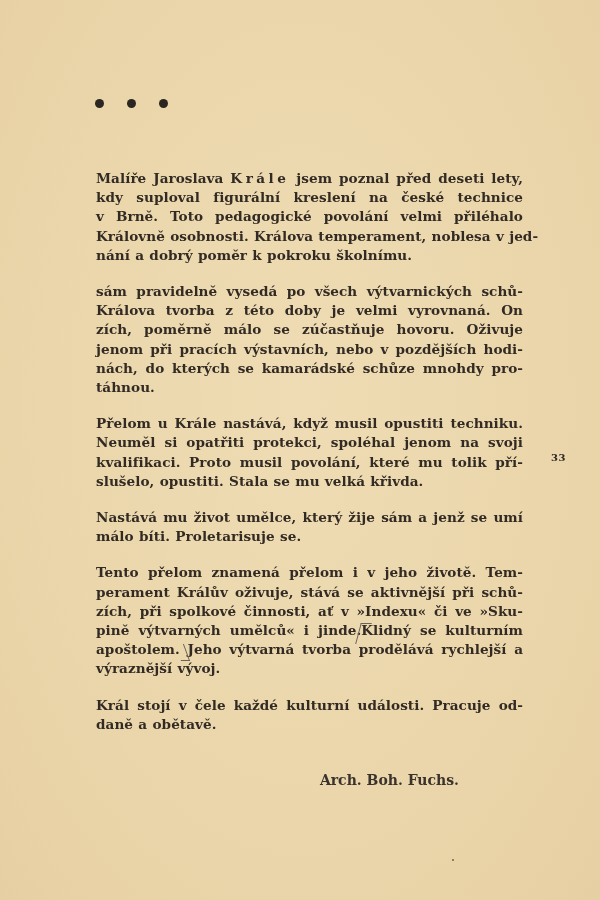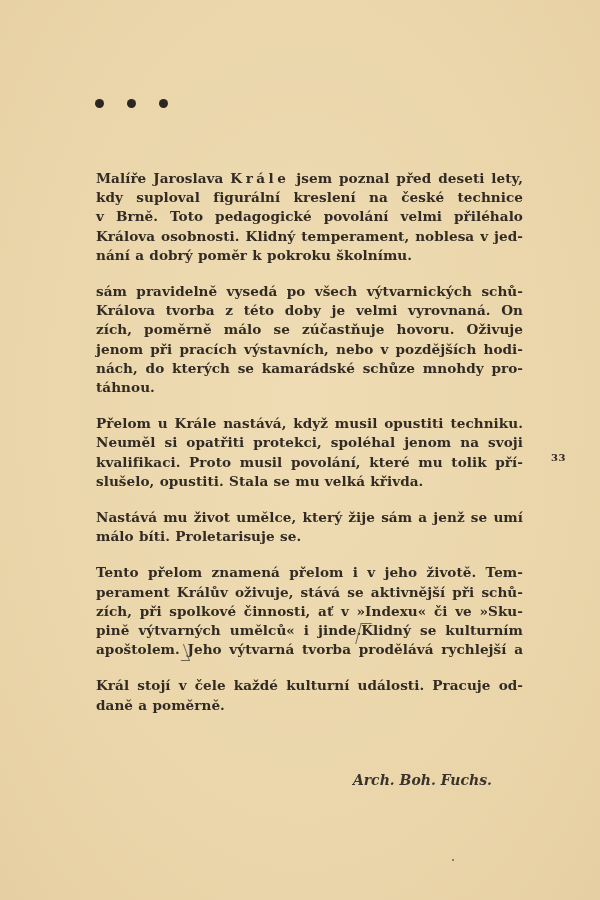--- a/index.html
+++ b/index.html
@@ -79,24 +79,23 @@
       content: "";
       position: absolute;
       left: -2px; top: -10px;
       width: 8px; height: 16px;
       border-right: 1px solid #6b6358;
       border-bottom: 1px solid #6b6358;
       transform: skewX(20deg);
     }
     .signature {
       position: absolute;
-      right: 61px;
+      right: 94px;
       top: 772px;
       font-size: 14px;
-      font-style: italic;
       font-weight: bold;
       color: #3a332c;
     }
     .page-number {
       position: absolute;
       left: 551px;
       top: 452px;
       font-size: 10px;
       font-weight: bold;
       color: #2d2823;
@@ -120,21 +119,21 @@
     <span class="dot"></span>
     <span class="dot"></span>
   </div>
 
   <div class="text-block">
 
     <p class="para">
       <span class="line"><span>Malíře Jaroslava </span><span class="spaced">Krále</span><span> jsem poznal před deseti lety,</span></span>
       <span class="line">kdy suploval figurální kreslení na české technice</span>
       <span class="line">v Brně. Toto pedagogické povolání velmi přiléhalo</span>
-      <span class="line">Králova osobnosti. Klidný temperament, noblesa v jed-</span>
+      <span class="line">Královně osobnosti. Králova temperament, noblesa v jed-</span>
       <span class="line last">nání a dobrý poměr k pokroku školnímu.</span>
     </p>
 
     <p class="para">
       <span class="line">sám pravidelně vysedá po všech výtvarnických schů-</span>
       <span class="line">Králova tvorba z této doby je velmi vyrovnaná. On</span>
       <span class="line">zích, poměrně málo se zúčastňuje hovoru. Oživuje</span>
       <span class="line">jenom při pracích výstavních, nebo v pozdějších hodi-</span>
       <span class="line">nách, do kterých se kamarádské schůze mnohdy pro-</span>
       <span class="line last">táhnou.</span>
@@ -151,25 +150,26 @@
       <span class="line">Nastává mu život umělce, který žije sám a jenž se umí</span>
       <span class="line last">málo bíti. Proletarisuje se.</span>
     </p>
 
     <p class="para">
       <span class="line">Tento přelom znamená přelom i v jeho životě. Tem-</span>
       <span class="line">perament Králův oživuje, stává se aktivnější při schů-</span>
       <span class="line">zích, při spolkové činnosti, ať v »Indexu« či ve »Sku-</span>
       <span class="line"><span>pině výtvarných umělců« i jinde.</span><span class="pencil-open"></span><span>Klidný se kulturním</span></span>
       <span class="line"><span>apoštolem.</span><span class="pencil-close"></span><span> Jeho výtvarná tvorba prodělává rychlejší a</span></span>
+      <span class="line last">výraznější vývoj.</span>
     </p>
 
     <p class="para">
       <span class="line">Král stojí v čele každé kulturní události. Pracuje od-</span>
-      <span class="line last">daně a poměrně.</span>
+      <span class="line last">daně a obětavě.</span>
     </p>
 
 
   </div>
 
   <div class="page-number">33</div>
 
   <div class="signature">Arch. Boh. Fuchs.</div>
 
   <span class="speck"></span>

